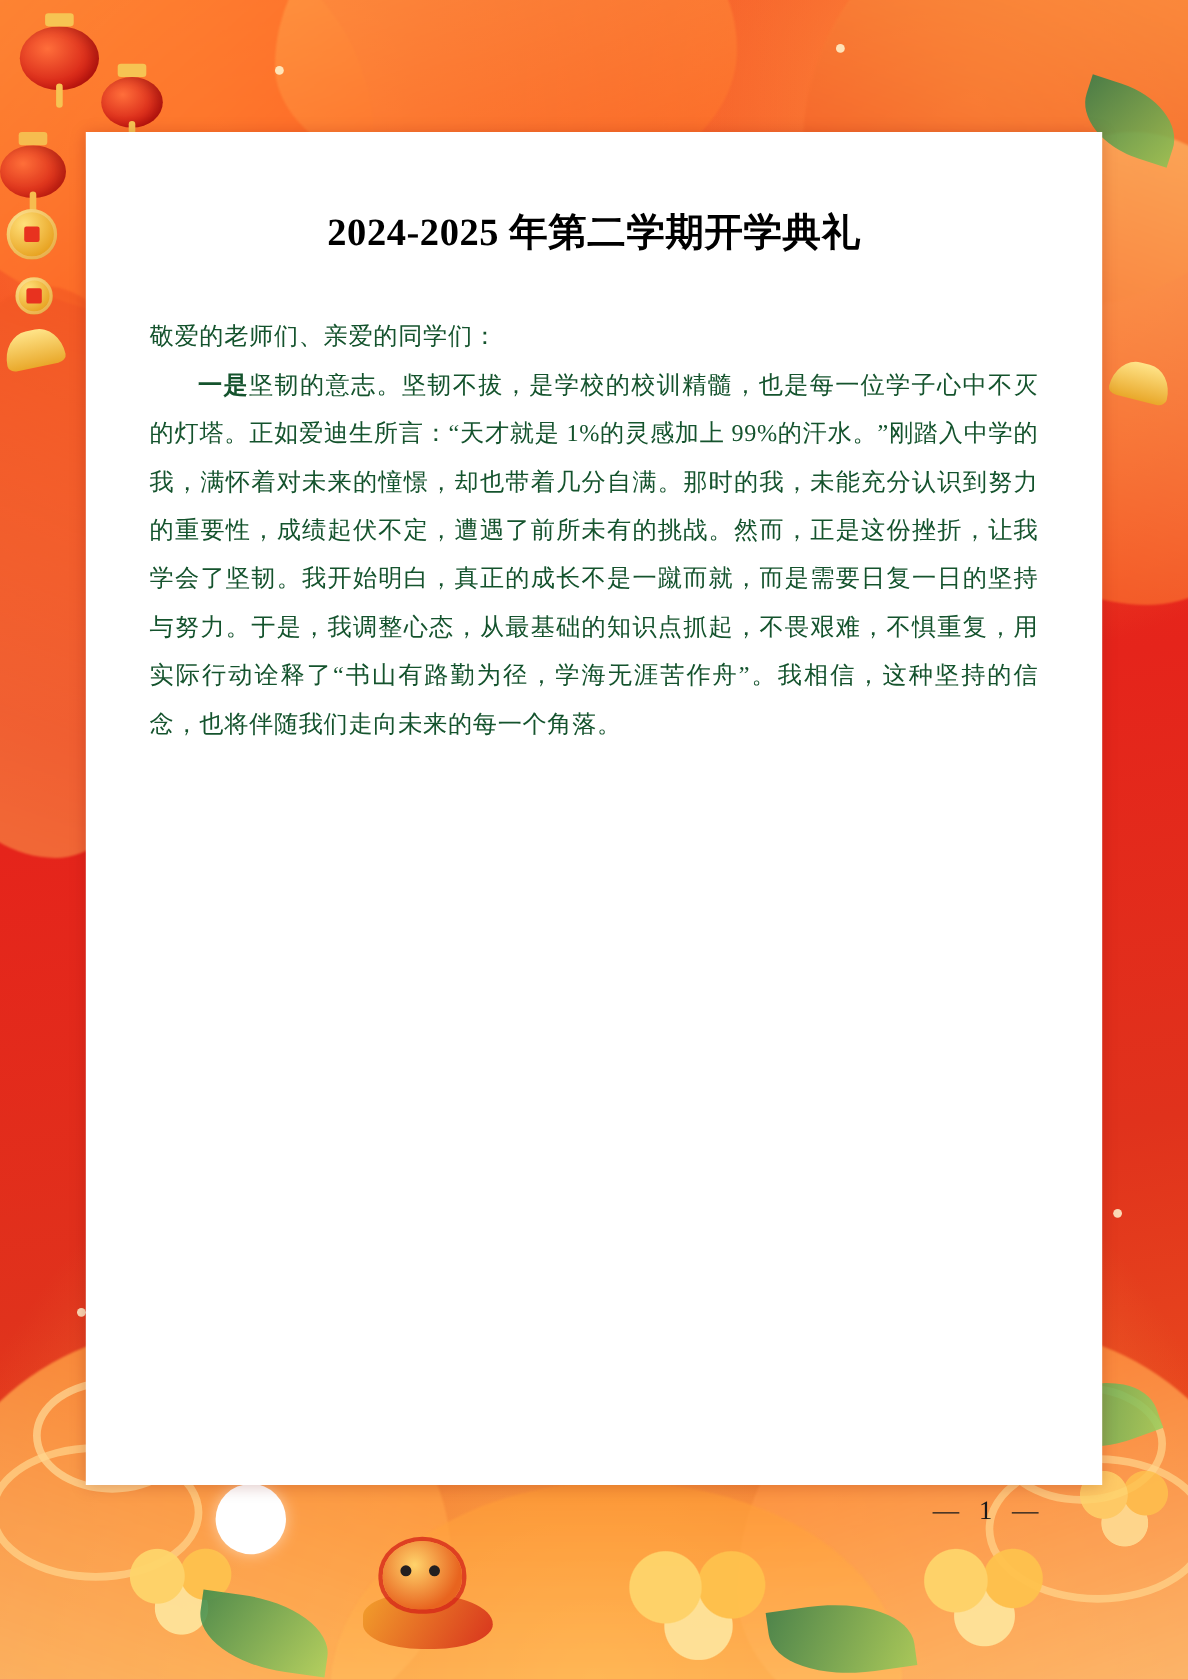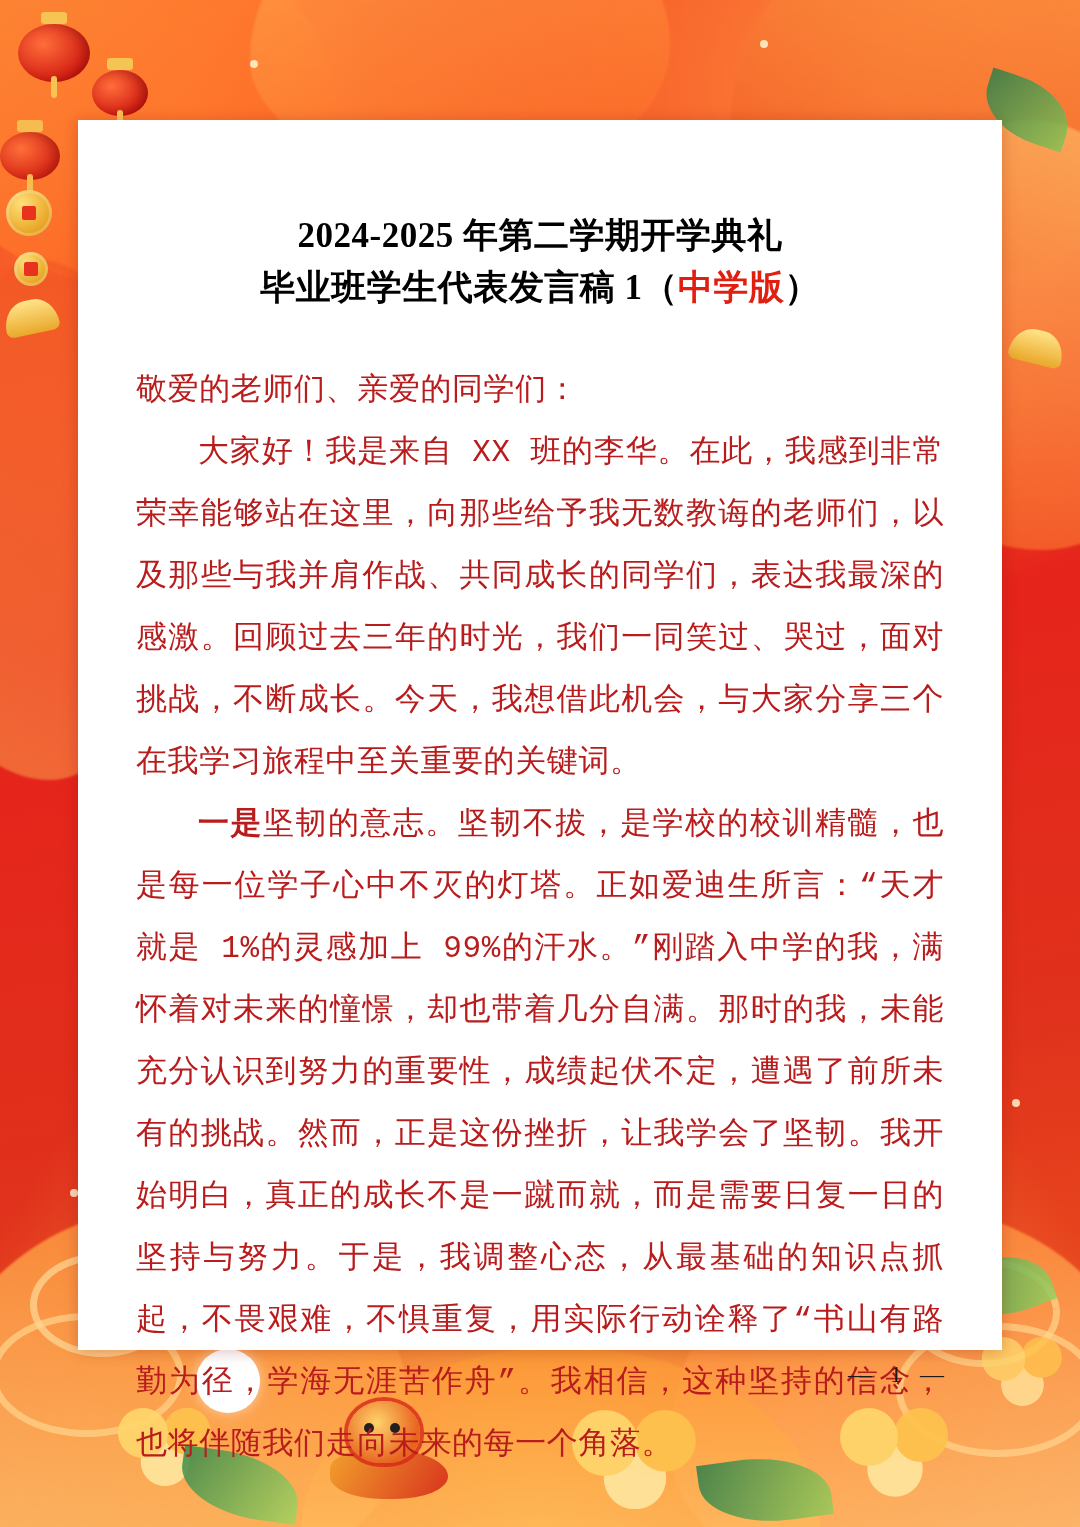--- a/index.html
+++ b/index.html
@@ -148,44 +148,42 @@
     position: absolute;
     left: 78px;
     top: 120px;
     width: 924px;
     height: 1230px;
     background: #ffffff;
     box-shadow: 0 2px 14px rgba(120,10,0,.25);
   }
   .sheet-inner {
     padding: 66px 58px 0 58px;
-    margin-top: 24px;
   }
 
   .doc-title {
     text-align: center;
     font-size: 35px;
     font-weight: bold;
     line-height: 1.48;
     color: #000;
     letter-spacing: .5px;
     font-family: "Liberation Serif", "DejaVu Serif", serif;
   }
   .doc-title .line2 { display: block; }
   .title-red { color: #e01f10; }
 
   .body-text {
     margin-top: 46px;
-    font-size: 31px;
+    font-size: 22px;
     line-height: 2.0;
-    color: #b91c1c;
+    color: #14532d;
     text-align: justify;
     text-justify: inter-ideograph;
     letter-spacing: .6px;
-    font-family: Liberation Mono, monospace;
   }
   .body-text p { margin: 0; }
   .body-text p.indent { text-indent: 2em; }
   .bold-lead { font-weight: bold; }
 
   .page-number {
     position: absolute;
     right: 52px;
     bottom: -38px;
     font-size: 24px;
@@ -247,27 +245,23 @@
   <div class="sparkle s2"></div>
   <div class="sparkle s3"></div>
   <div class="sparkle s4"></div>
   <div class="sparkle s5"></div>
 
   <div class="sheet">
     <div class="sheet-inner">
 
       <div class="doc-title">
         <span>2024-2025 年第二学期开学典礼</span>
-        <span class="line2">
-          <span>毕业班学生代表发言稿 1（</span><span class="title-red">中学版</span><span>）</span>
-        </span>
       </div>
 
       <div class="body-text">
         <p>敬爱的老师们、亲爱的同学们：</p>
-        <p class="indent">大家好！我是来自 XX 班的李华。在此，我感到非常荣幸能够站在这里，向那些给予我无数教诲的老师们，以及那些与我并肩作战、共同成长的同学们，表达我最深的感激。回顾过去三年的时光，我们一同笑过、哭过，面对挑战，不断成长。今天，我想借此机会，与大家分享三个在我学习旅程中至关重要的关键词。</p>
         <p class="indent"><span class="bold-lead">一是</span>坚韧的意志。坚韧不拔，是学校的校训精髓，也是每一位学子心中不灭的灯塔。正如爱迪生所言：“天才就是 1%的灵感加上 99%的汗水。”刚踏入中学的我，满怀着对未来的憧憬，却也带着几分自满。那时的我，未能充分认识到努力的重要性，成绩起伏不定，遭遇了前所未有的挑战。然而，正是这份挫折，让我学会了坚韧。我开始明白，真正的成长不是一蹴而就，而是需要日复一日的坚持与努力。于是，我调整心态，从最基础的知识点抓起，不畏艰难，不惧重复，用实际行动诠释了“书山有路勤为径，学海无涯苦作舟”。我相信，这种坚持的信念，也将伴随我们走向未来的每一个角落。</p>
       </div>
 
       <div class="page-number">— 1 —</div>
     </div>
   </div>
 </div>
 
 </body></html>

